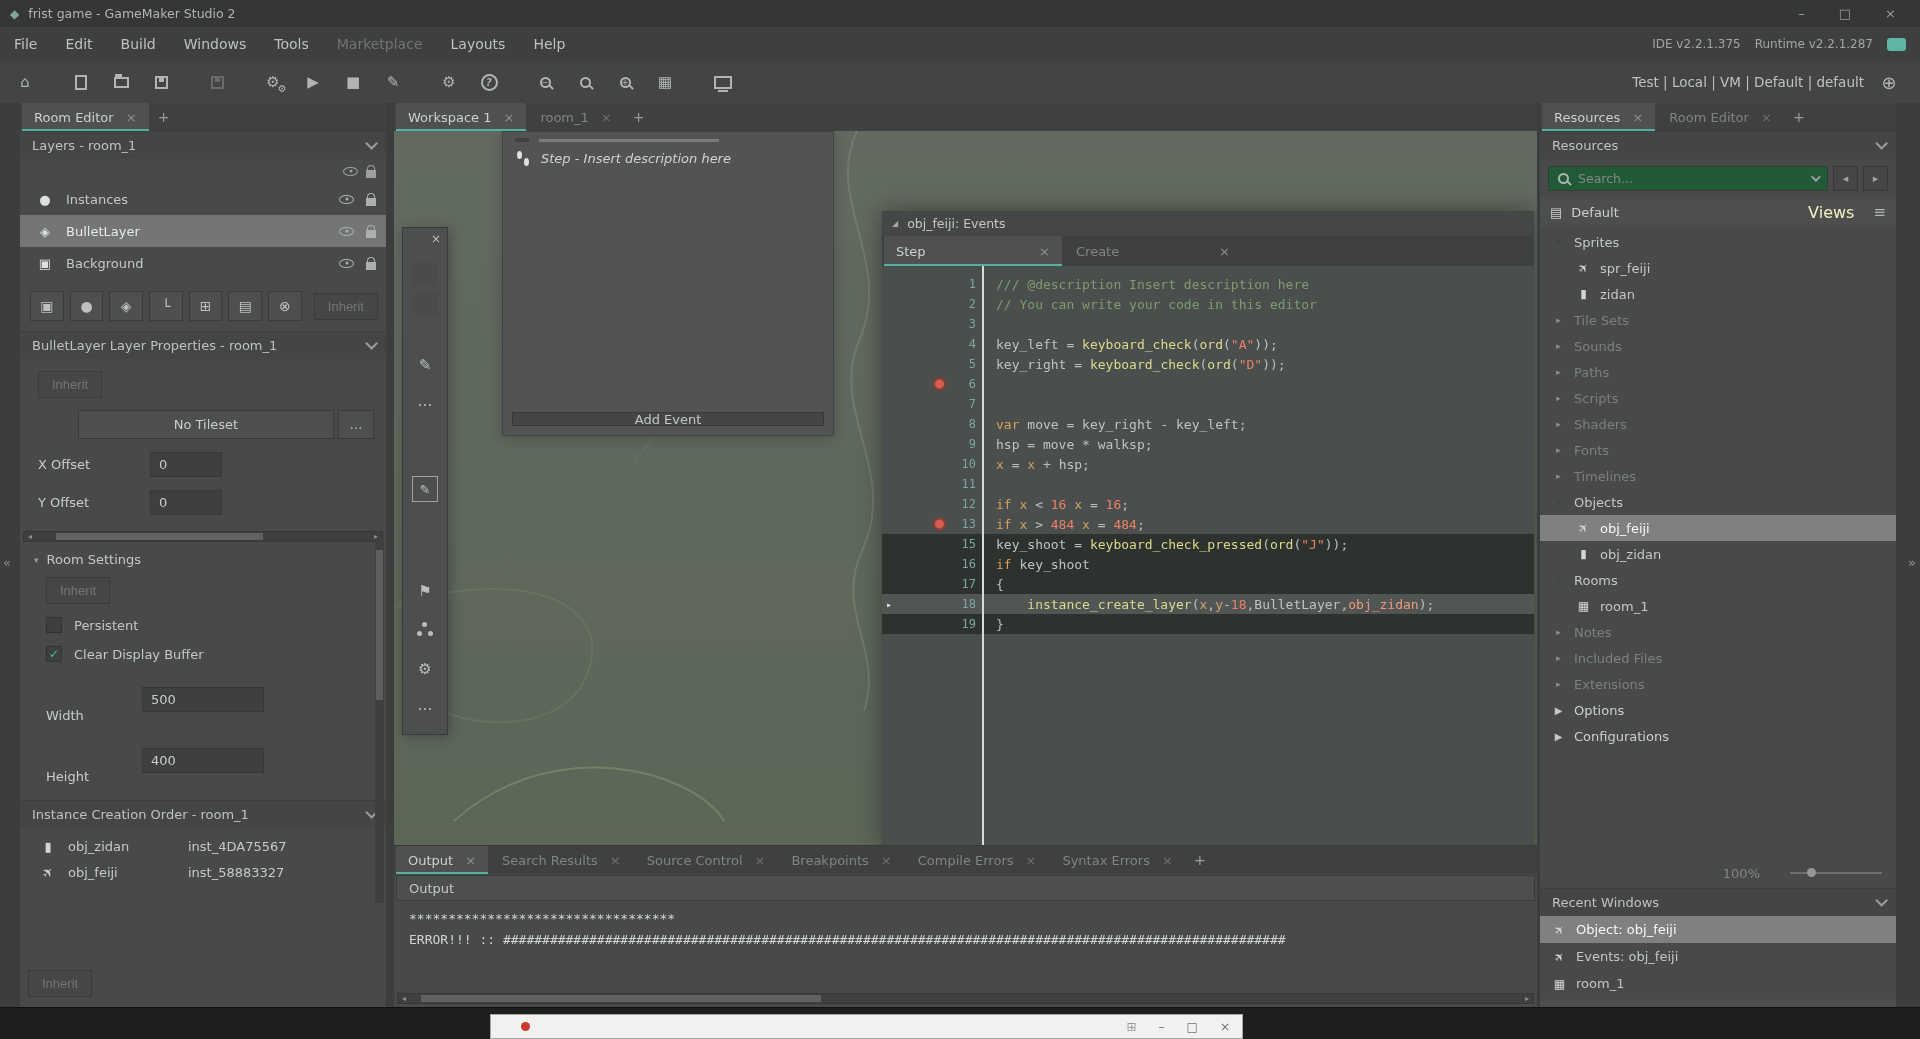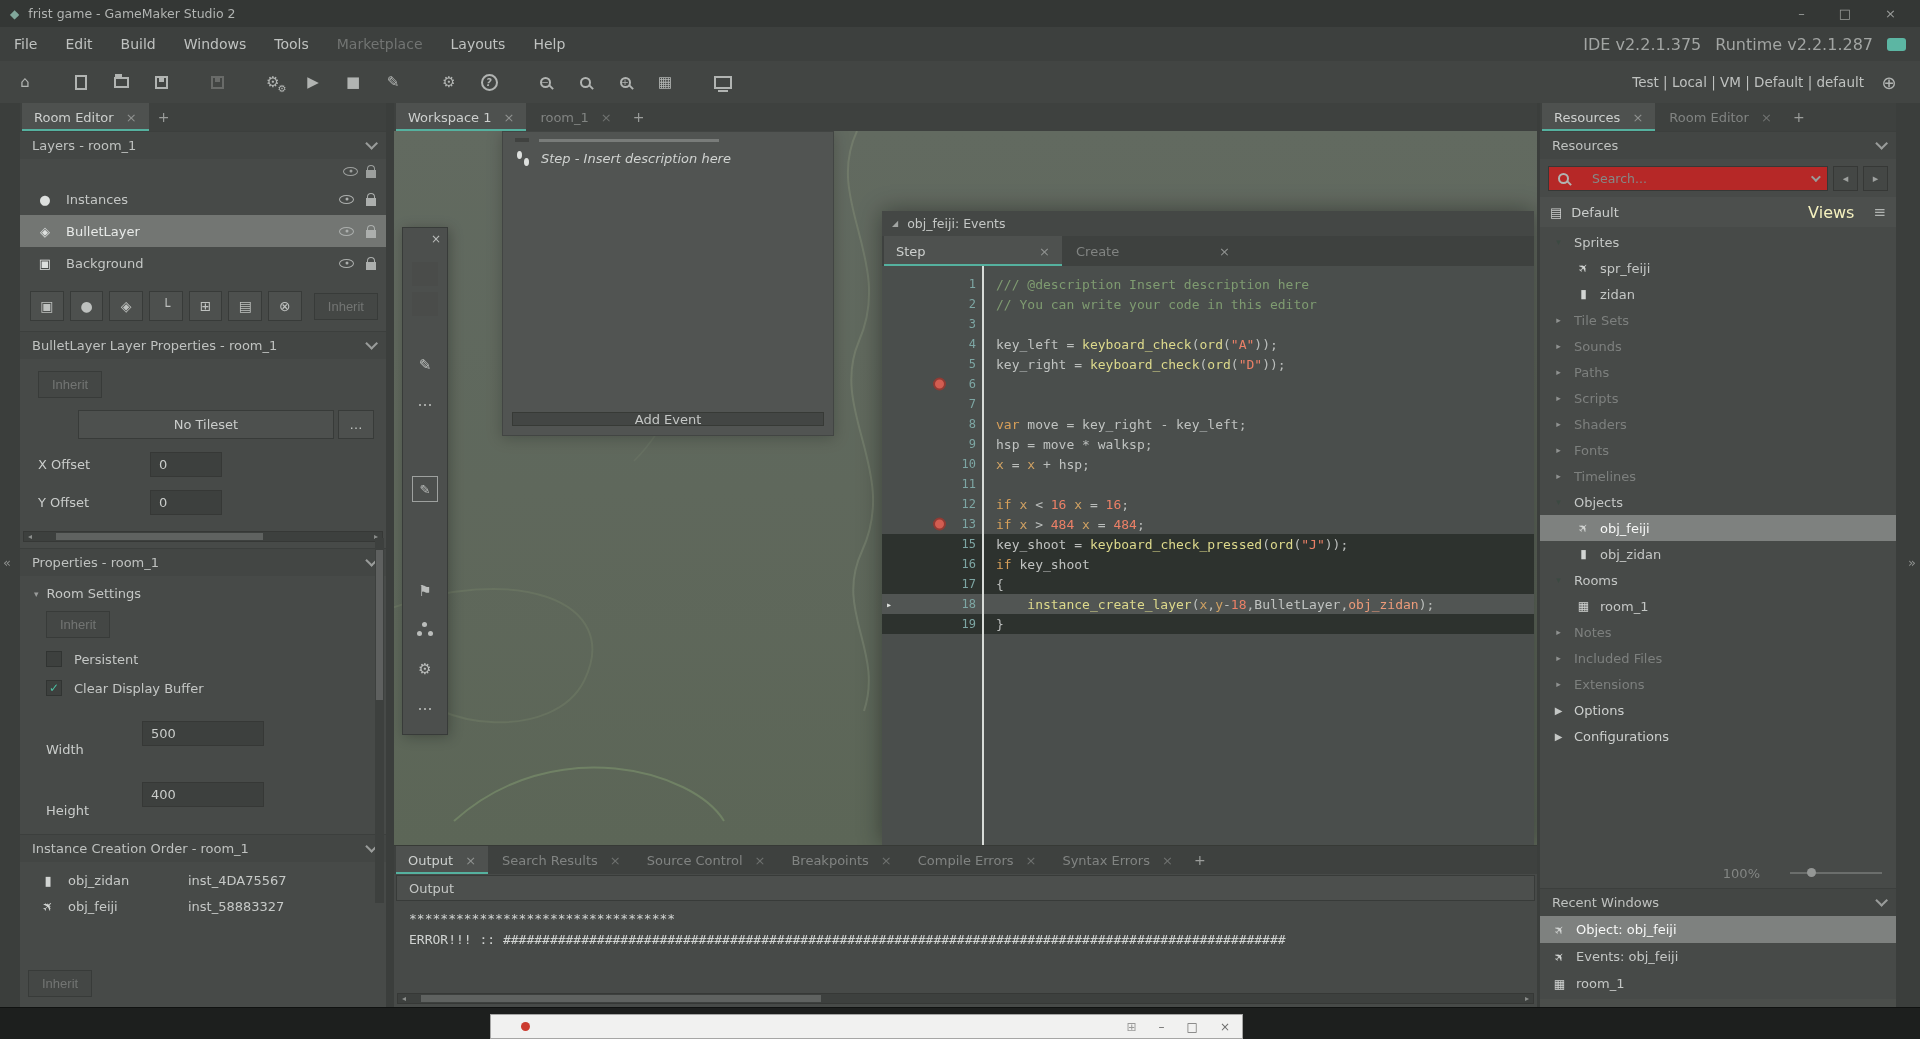--- a/index.html
+++ b/index.html
@@ -9,21 +9,21 @@
 
   
   .titlebar { height:27px; background:#2a2c2b; display:flex; align-items:center; padding:0 10px; gap:9px; color:#a9abaa; }
   .tb-logo { color:#7fa89c; font-size:12px; }
   .tb-title { font-size:12.5px; color:#b4b6b5; }
   .tb-winbtns { margin-left:auto; display:flex; gap:34px; padding-right:14px; color:#9a9c9b; font-size:13px; }
 
   
   .menubar { height:34px; background:#343635; display:flex; align-items:center; padding:0 14px; gap:28px; font-size:14px; color:#c3c5c4; }
   .menu-item.disabled { color:#6e706f; }
-  .menubar .right { margin-left:auto; display:flex; align-items:center; gap:14px; font-size:16px; color:#a3a5a4; }
+  .menubar .right { margin-left:auto; display:flex; align-items:center; gap:14px; font-size:12px; color:#a3a5a4; }
   .i-chat { width:19px; height:13px; background:#56b8a4; border-radius:3px; position:relative; }
   .i-chat:after { content:""; position:absolute; bottom:-4px; left:3px; border:4px solid transparent; border-top-color:#56b8a4; }
 
   
   .toolbar { height:42px; background:#3a3c3b; display:flex; align-items:center; padding:0 12px; color:#b4b6b5; }
   .tgroup { display:flex; align-items:center; gap:14px; margin-right:30px; }
   .ibtn { min-width:26px; height:26px; display:flex; align-items:center; justify-content:center; font-size:15px; color:#b4b6b5; }
   .ibtn.faded { opacity:.35; }
   .i-doc { width:12px; height:15px; border:2px solid #b4b6b5; }
   .i-folder { width:15px; height:11px; border:2px solid #b4b6b5; position:relative; }
@@ -138,21 +138,21 @@
   .output-panel { height:162px; background:#3f4140; display:flex; flex-direction:column; border-top:1px solid #2e302d; }
   .output-header { height:26px; background:#454746; border:1px solid #2f3130; margin:1px 2px 0; display:flex; align-items:center; padding:0 12px; color:#c9cbca; }
   .log { flex:1; padding:7px 15px; font-family:"DejaVu Sans Mono","Liberation Mono",monospace; font-size:13px; line-height:21px; color:#d6d8d7; overflow:hidden; white-space:pre; }
   .o-scroll { height:11px; margin:0 3px 3px; background:#343635; border:1px solid #2c2e2d; position:relative; display:flex; align-items:center; }
 
   
   .right-panel { position:absolute; left:1540px; top:103px; width:356px; bottom:32px; background:#3f4140; display:flex; flex-direction:column; }
   .right-gutter { position:absolute; right:0; top:103px; width:24px; bottom:32px; }
   .right-gutter span { position:absolute; top:452px; right:4px; color:#8d8f8e; font-size:13px; }
   .search-row { display:flex; align-items:center; gap:5px; padding:7px 8px 6px; }
-  .search-box { flex:1; height:25px; background:#b91c1c; border:1px solid #2c2e2d; display:flex; align-items:center; gap:23px; padding:0 9px; }
+  .search-box { flex:1; height:25px; background:#14532d; border:1px solid #2c2e2d; display:flex; align-items:center; gap:9px; padding:0 9px; }
   .search-box input { flex:1; background:transparent; border:none; outline:none; color:#bfc1c0; font-size:12.5px; font-family:inherit; }
   .search-box input::placeholder { color:#848685; }
   .search-box .chev { margin-left:auto; transform:rotate(45deg) translateY(-2px); width:7px; height:7px; }
   .nav-btn { width:25px; height:25px; background:#3c3e3d; border:1px solid #2c2e2d; display:flex; align-items:center; justify-content:center; color:#9fa1a0; font-size:11px; }
   .default-row { height:30px; background:#454746; display:flex; align-items:center; gap:9px; padding:0 10px; color:#d0d2d1; }
   .default-row .views { margin-left:auto; color:#fef9c3; font-size:16px; }
   .default-row .hamb { color:#b4b6b5; font-size:15px; margin-left:10px; }
   .res-tree { flex:1; overflow:hidden; padding-top:2px; }
   .tree-row { height:26px; display:flex; align-items:center; gap:9px; padding-left:12px; color:#c9cbca; }
   .tree-row.child { padding-left:36px; }
@@ -358,24 +358,20 @@
     <div class="offset-row">
       <label>Y Offset</label>
       <input class="inp" value="0" style="">
     </div>
     <div class="sb-h">
       <span class="arr">◂</span>
       <span class="tr">
           <span class="sb-t" style="left:6%;width:62%"></span>
         </span>
       <span class="arr">▸</span>
-    </div>
-    <div class="section-header" style="margin-top:6px">
-      <span>Properties - room_1</span>
-        <span class="chev"></span>
     </div>
     <div class="tree-label">
       <span class="tri">▾</span>
       <span>Room Settings</span>
     </div>
     <div style="margin:10px 0 0 26px">
       <button class="btn disabled">Inherit</button>
     </div>
     <div class="cb-row">
       <span class="cb"></span>

